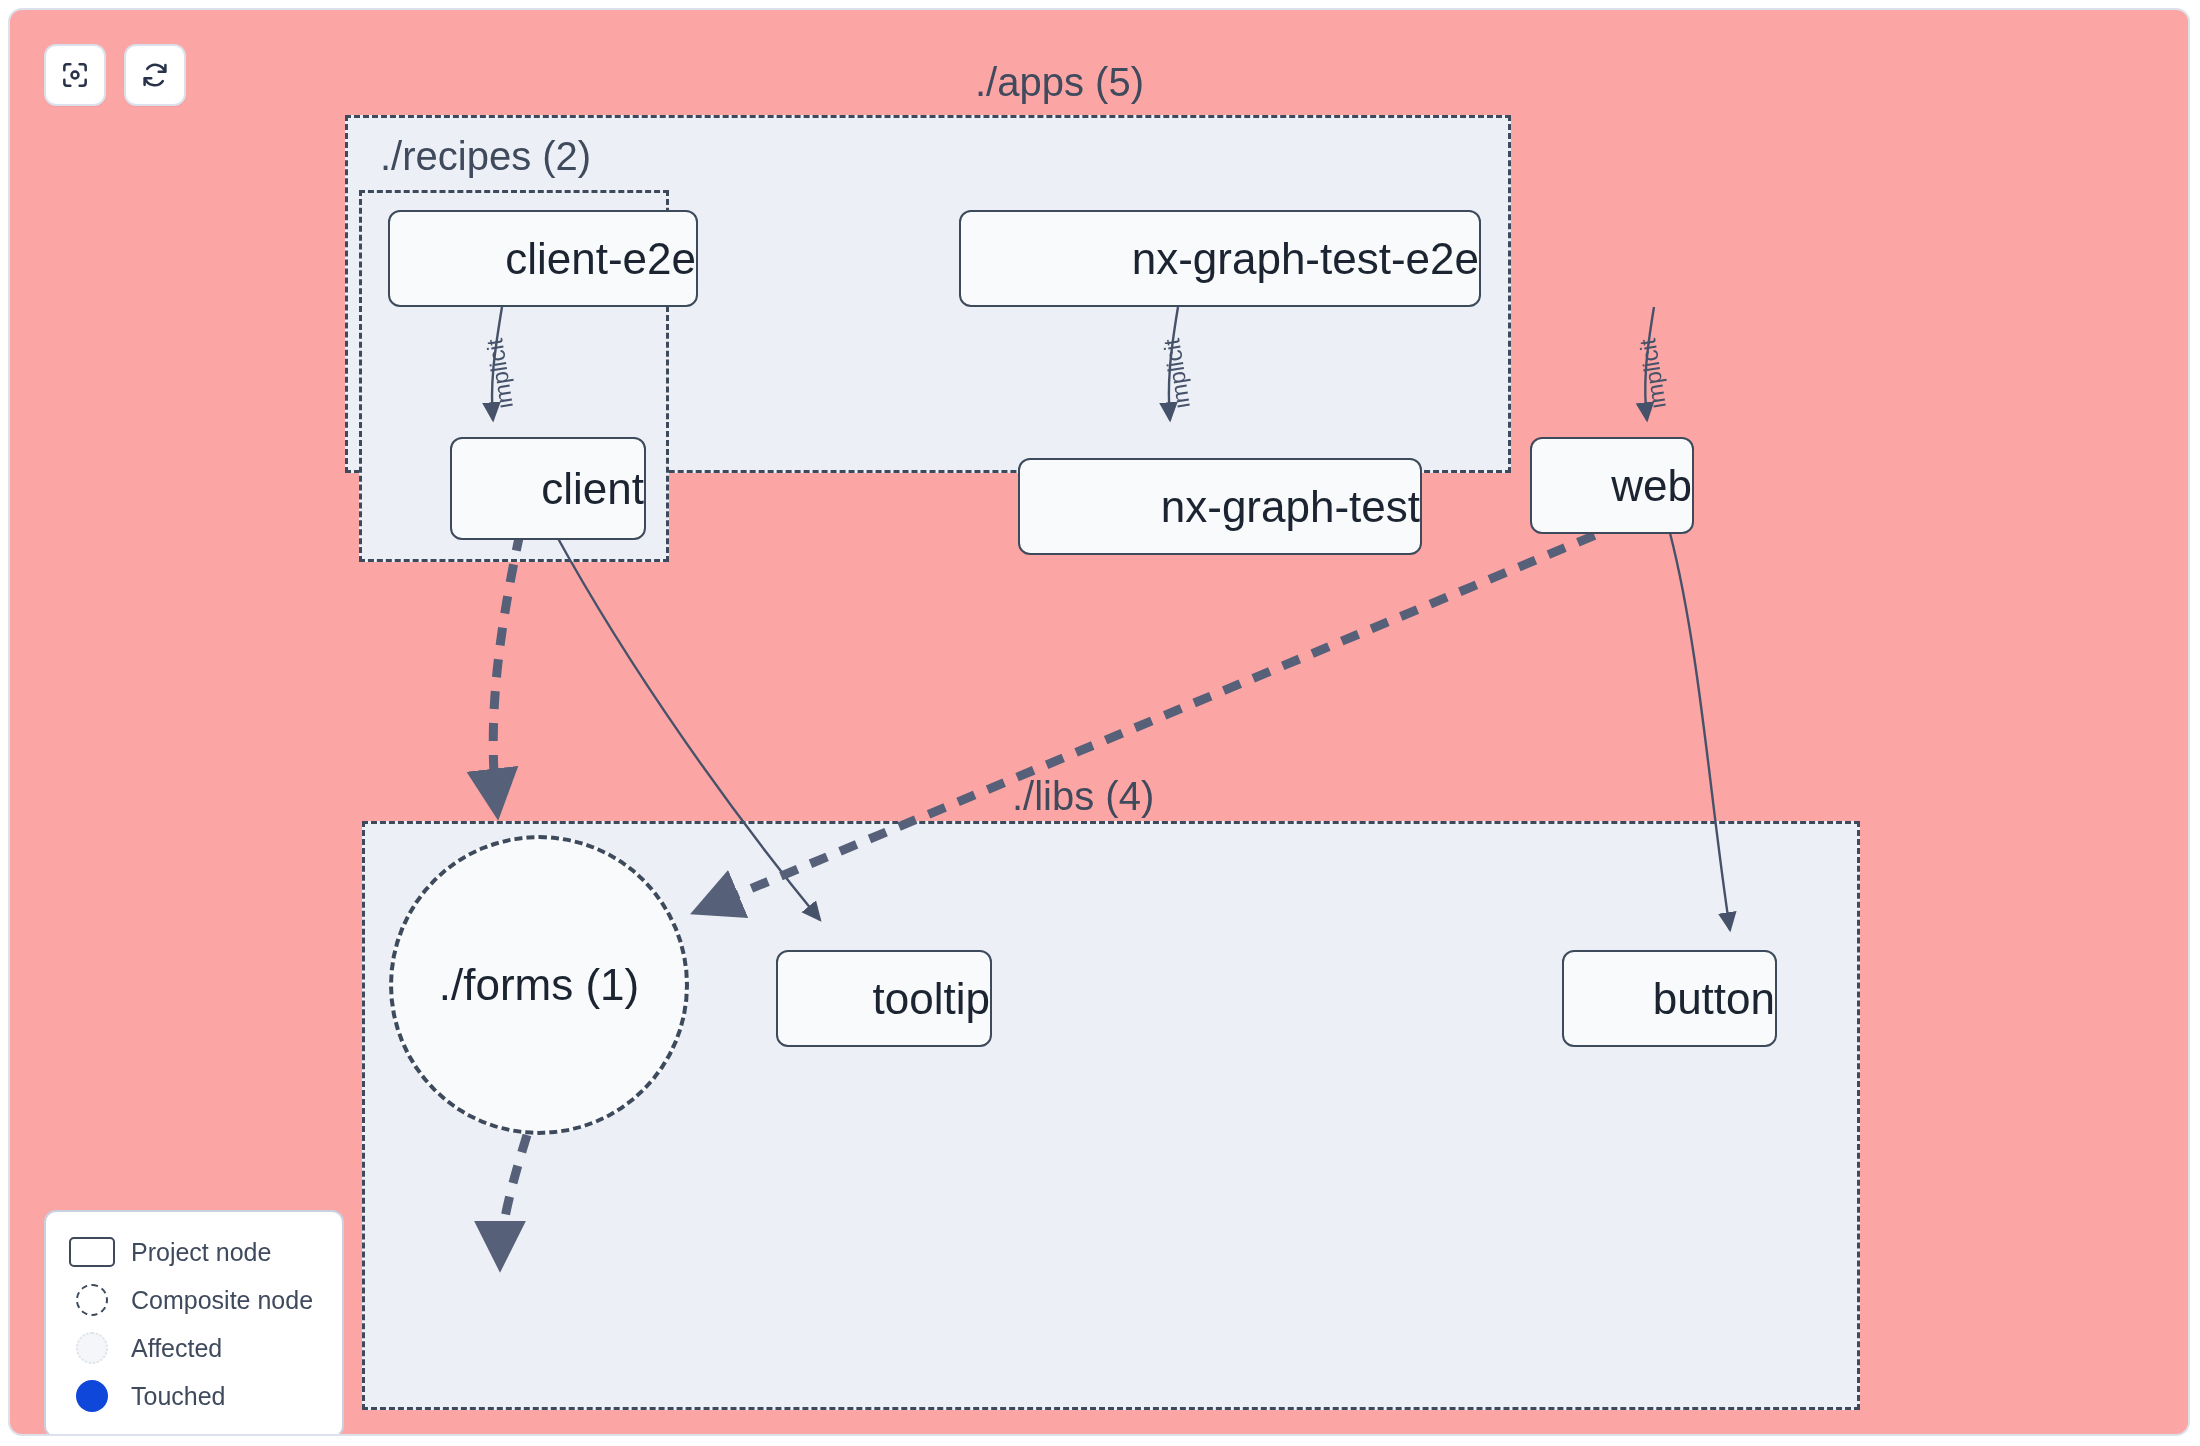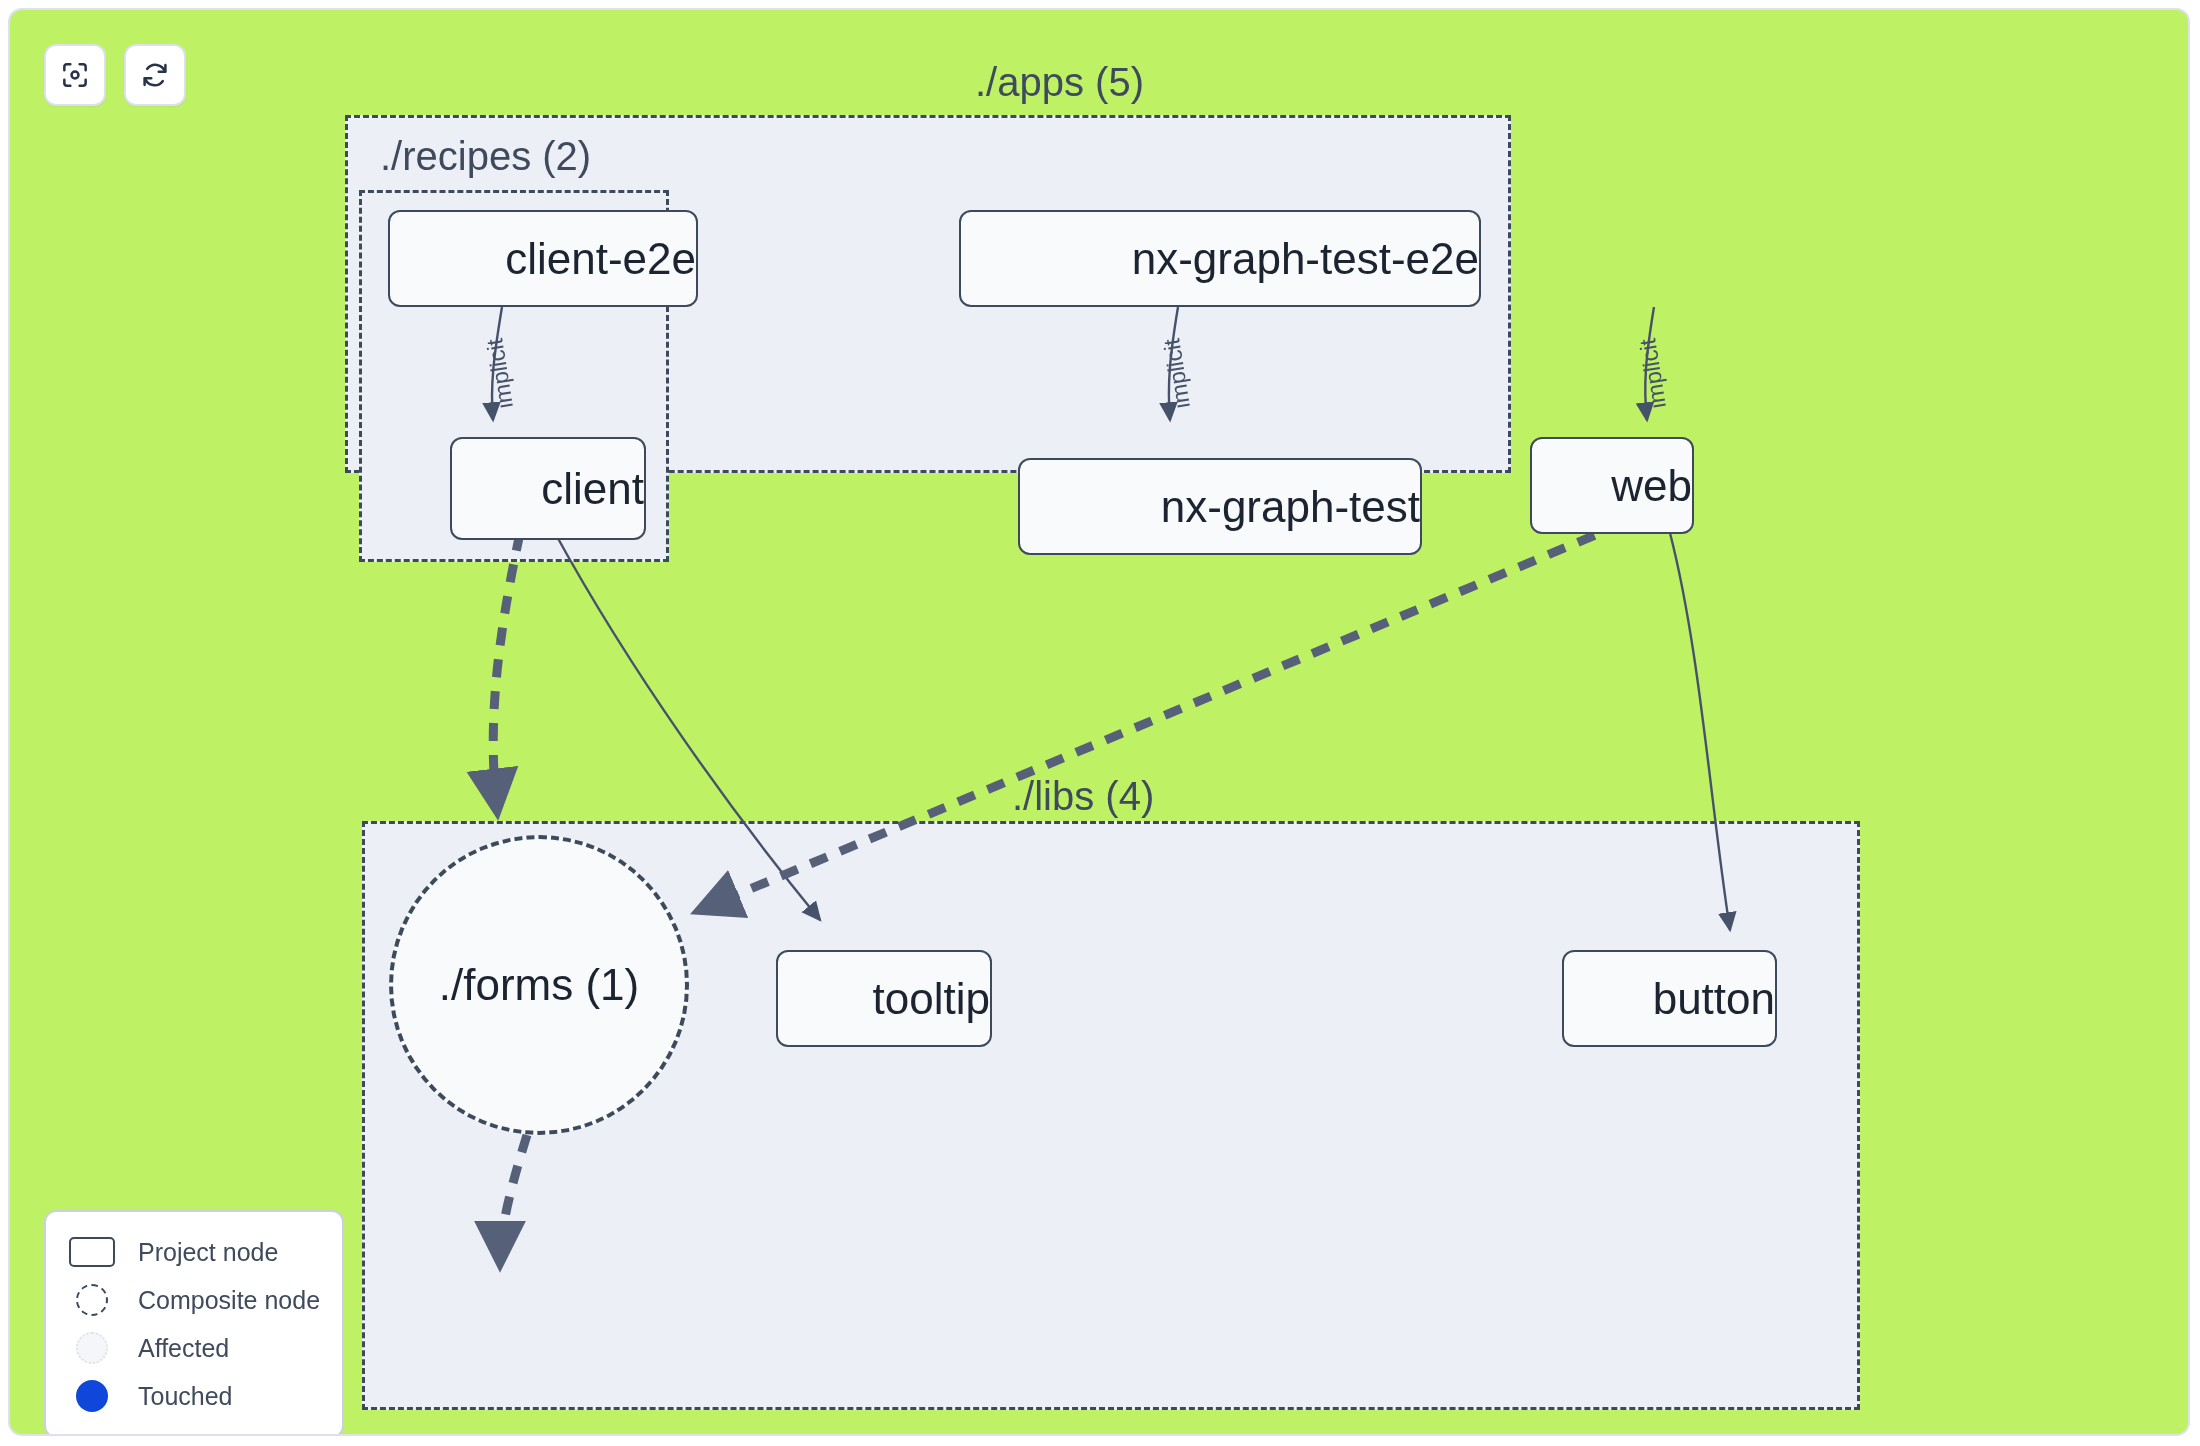--- a/index.html
+++ b/index.html
@@ -15,21 +15,21 @@
     background: #ffffff;
     overflow: hidden;
   }
   
   .canvas-panel {
     position: absolute;
     left: 8px;
     top: 8px;
     width: 2182px;
     height: 1428px;
-    background: #bef264;
+    background: #fca5a5;
     border: 2px solid #dce1ec;
     border-radius: 14px;
     box-sizing: border-box;
     overflow: hidden;
   }
   
   .toolbar {
     position: absolute;
     left: 34px;
     top: 34px;
@@ -137,21 +137,21 @@
     border-radius: 12px;
     background: #ffffff;
     padding: 16px 18px;
     box-sizing: border-box;
     z-index: 40;
   }
   .legend-row {
     display: flex;
     align-items: center;
     height: 48px;
-    gap: 18px;
+    gap: 11px;
   }
   .legend-glyph {
     width: 56px;
     display: flex;
     align-items: center;
     justify-content: center;
     flex: none;
   }
   .legend-text {
     color: #3f4a5d;

